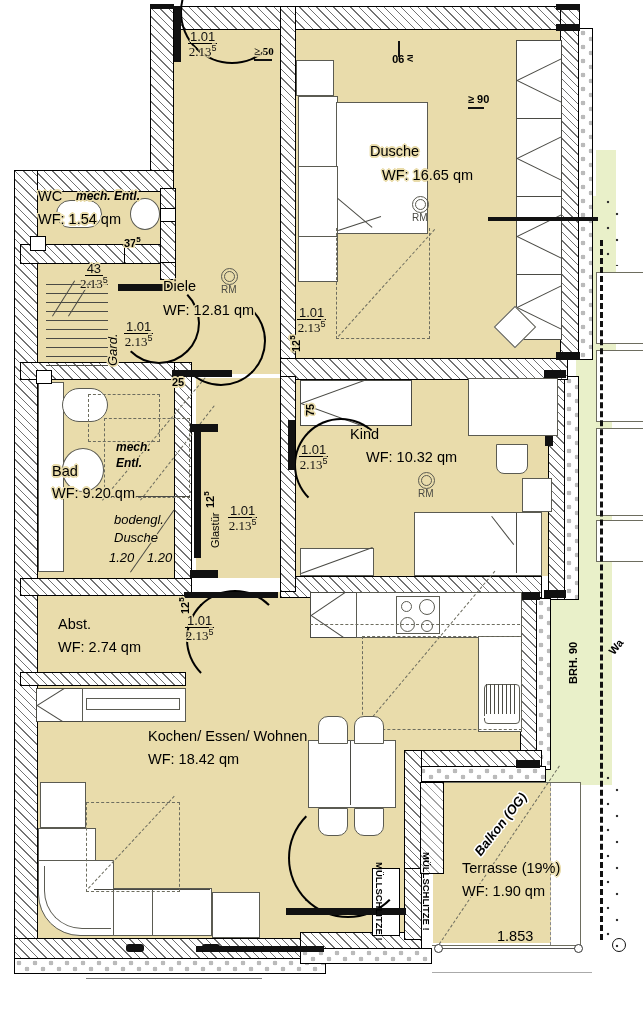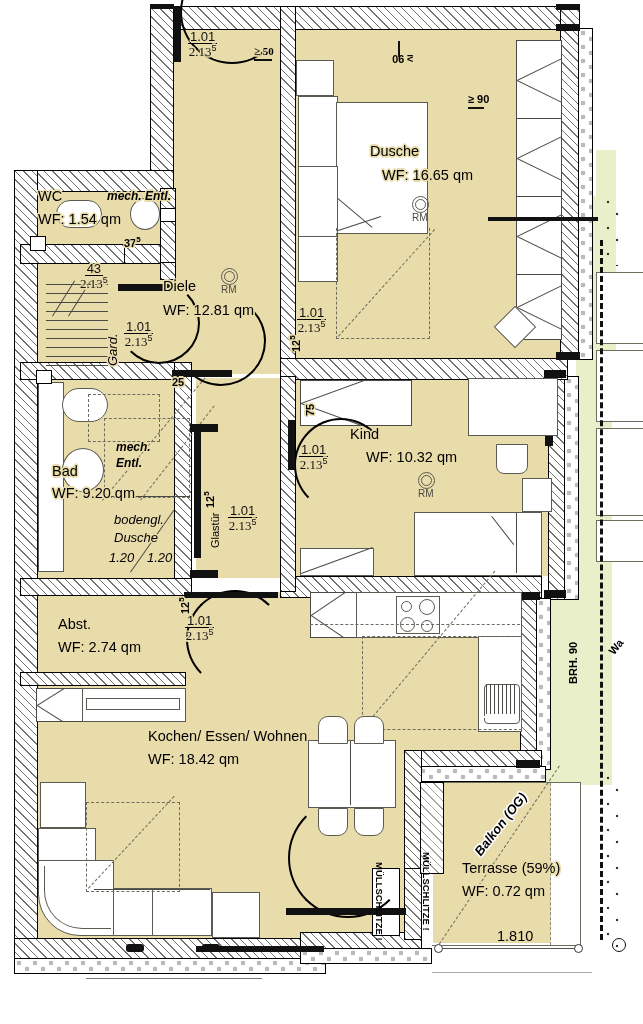--- a/index.html
+++ b/index.html
@@ -343,36 +343,36 @@
 
   <div class="t rname halo" style="left:350px;top:427px;">Kind</div>
   <div class="t rarea halo" style="left:366px;top:450px;">WF: 10.32 qm</div>
 
   <div class="t rname halo" style="left:58px;top:617px;">Abst.</div>
   <div class="t rarea halo" style="left:58px;top:640px;">WF: 2.74 qm</div>
 
   <div class="t rname halo" style="left:148px;top:729px;">Kochen/ Essen/ Wohnen</div>
   <div class="t rarea halo" style="left:148px;top:752px;">WF: 18.42 qm</div>
 
-  <div class="t rname halo" style="left:462px;top:861px;">Terrasse (59%)</div>
-  <div class="t rarea halo" style="left:462px;top:884px;">WF: 0.72 qm</div>
-
-  <div class="t ital halo" style="left:76px;top:190px;margin-left:31px;">mech. Entl.</div>
+  <div class="t rname halo" style="left:462px;top:861px;">Terrasse (19%)</div>
+  <div class="t rarea halo" style="left:462px;top:884px;">WF: 1.90 qm</div>
+
+  <div class="t ital halo" style="left:76px;top:190px;">mech. Entl.</div>
   <div class="t ital halo" style="left:116px;top:441px;">mech.</div>
   <div class="t ital halo" style="left:116px;top:457px;">Entl.</div>
   <div class="t ital2 halo" style="left:114px;top:513px;">bodengl.</div>
   <div class="t ital2 halo" style="left:114px;top:531px;">Dusche</div>
   <div class="t ital2 halo" style="left:109px;top:551px;">1.20</div>
   <div class="t ital2 halo" style="left:147px;top:551px;">1.20</div>
 
   <div class="t ital2 halo rot90" style="left:106px;top:366px;">Gard.</div>
   <div class="t small halo rot90" style="left:210px;top:548px;">Glastür</div>
 
   <div class="t ital2 haloW rotDiag bold" style="left:472px;top:850px;">Balkon (OG)</div>
-  <div class="t rarea halo" style="left:497px;top:929px;">1.810</div>
+  <div class="t rarea halo" style="left:497px;top:929px;">1.853</div>
 
   <div class="t small bold rot90" style="left:568px;top:684px;">BRH. 90</div>
   <div class="t small bold rotDiag" style="left:607px;top:650px;">Wa</div>
 
   <div class="t tiny bold rot90b" style="left:384px;top:862px;">MÜLLSCHLITZE !</div>
   <div class="t tiny bold rot90b" style="left:431px;top:852px;">MÜLLSCHLITZE !</div>
 
   <div class="t arrowlbl halo" style="left:254px;top:46px;font-family:Liberation Serif, serif;">≥ 50</div>
   <div class="t arrowlbl halo rot180" style="left:392px;top:52px;">≥ 90</div>
   <div class="t arrowlbl halo" style="left:468px;top:94px;">≥ 90</div>

